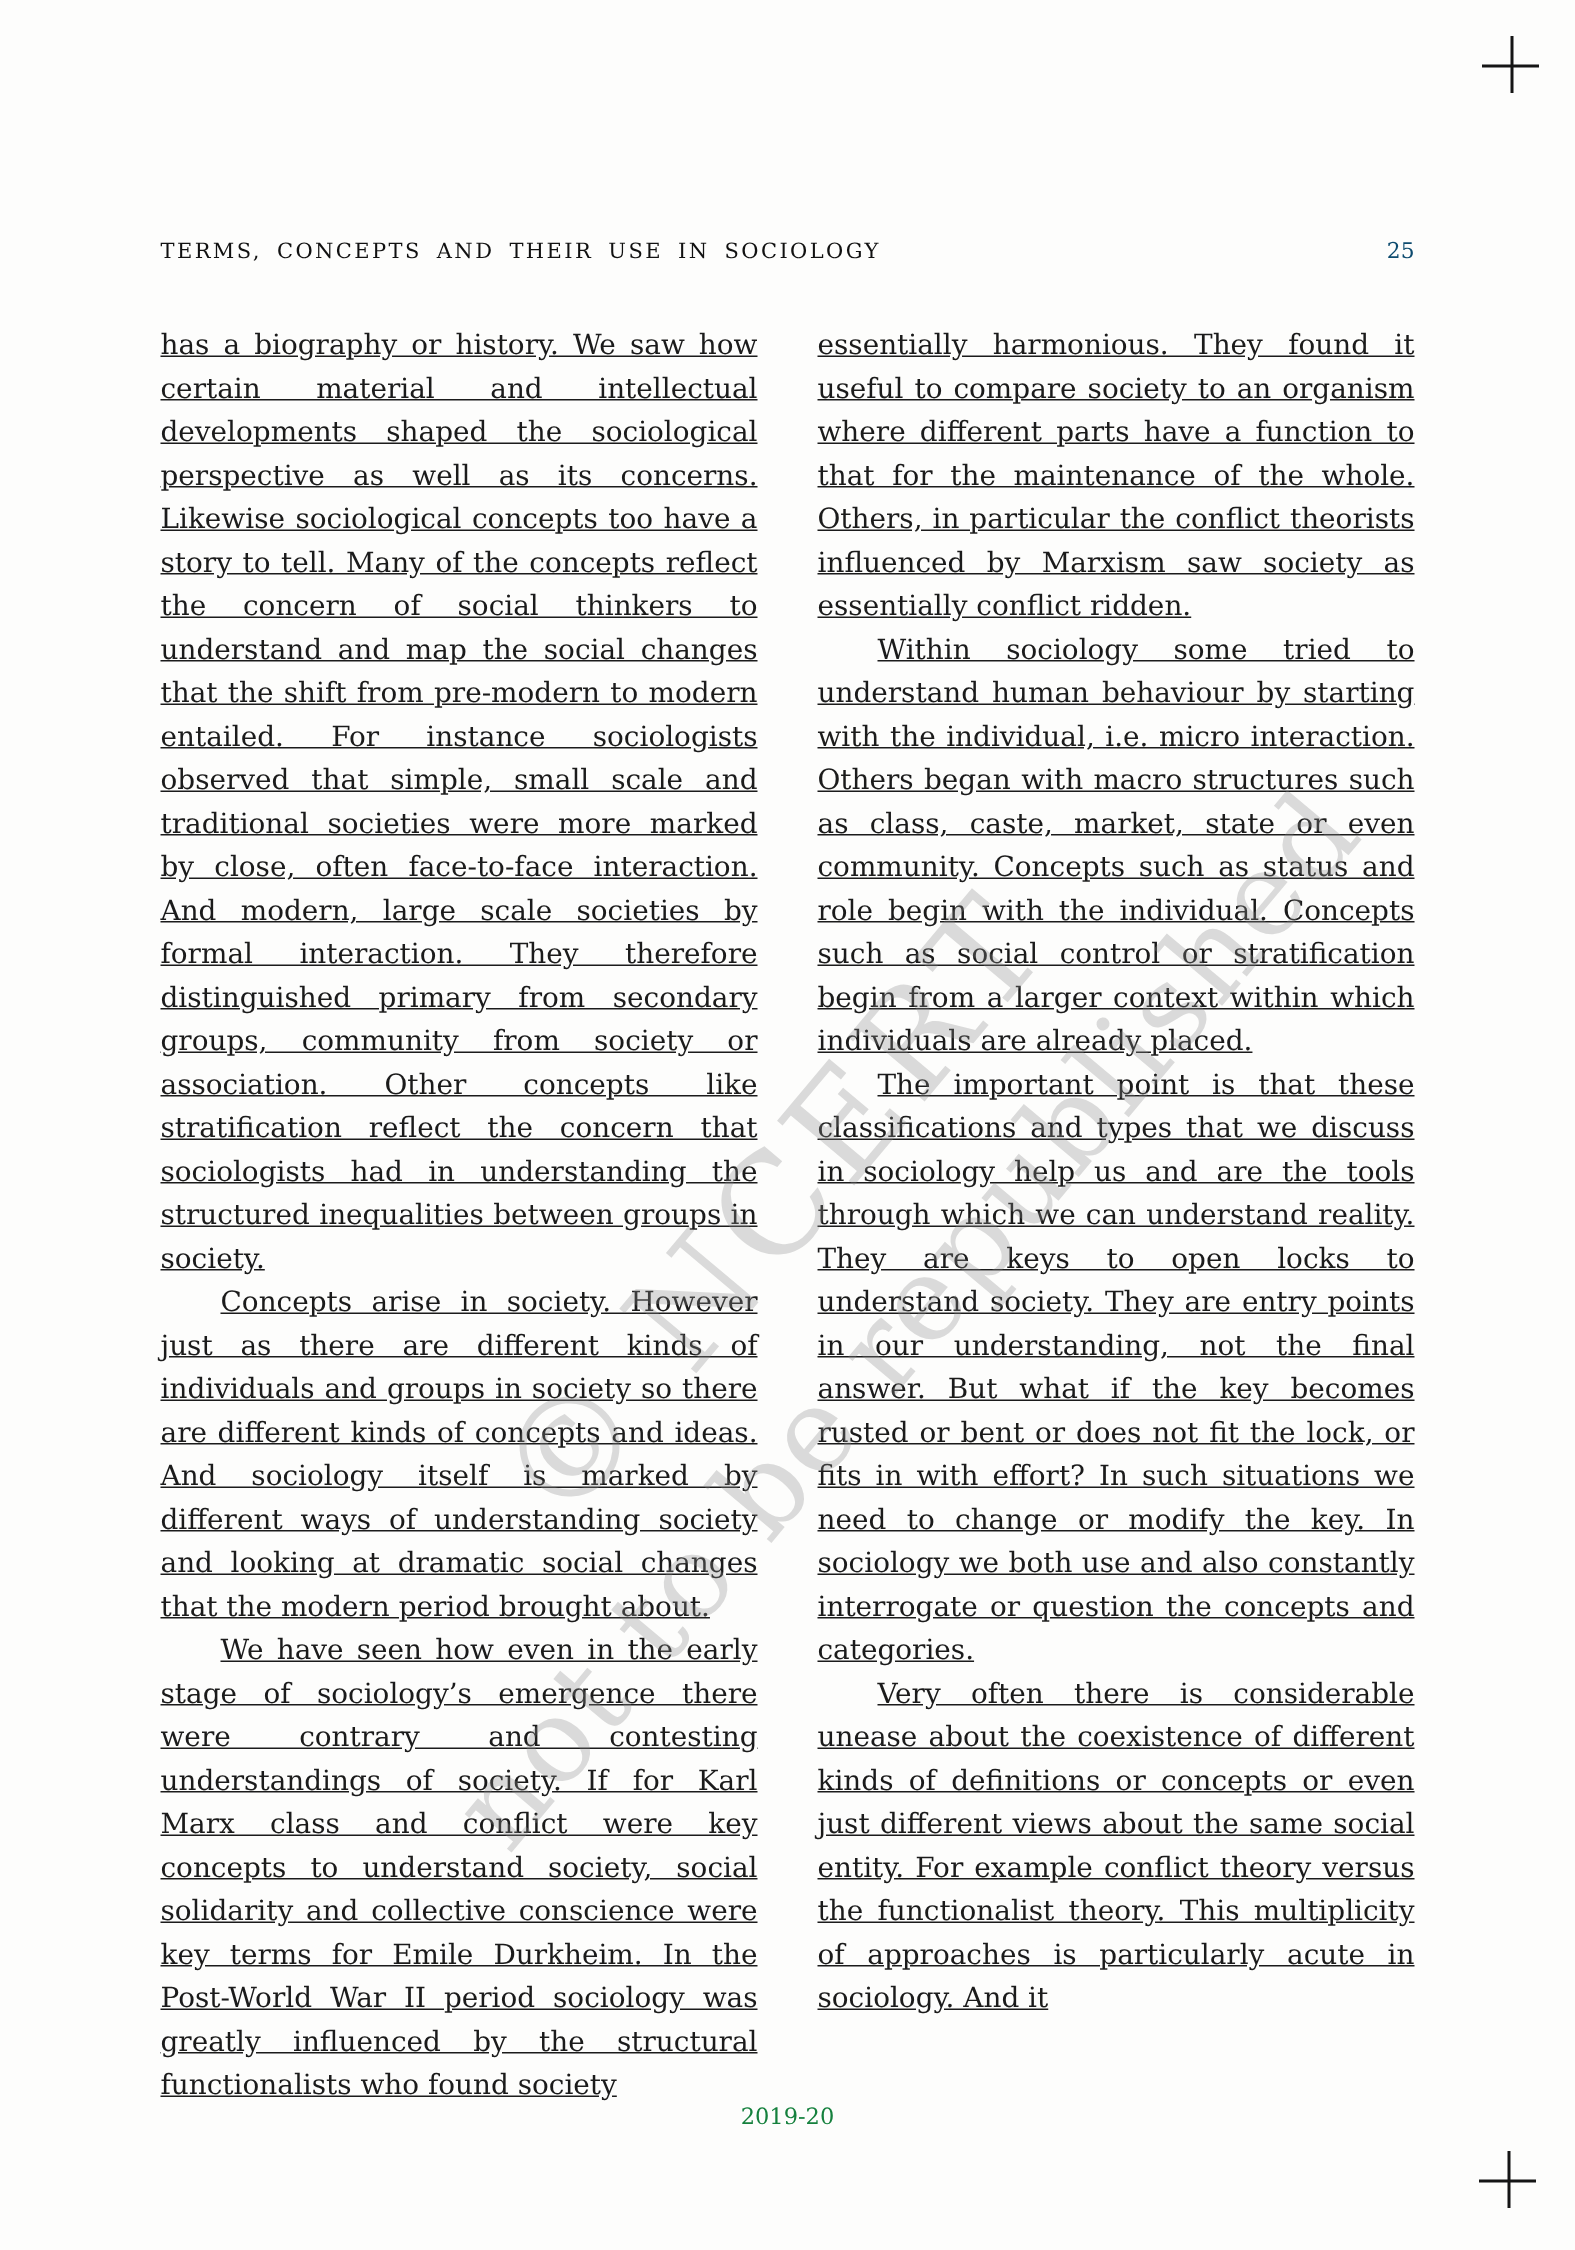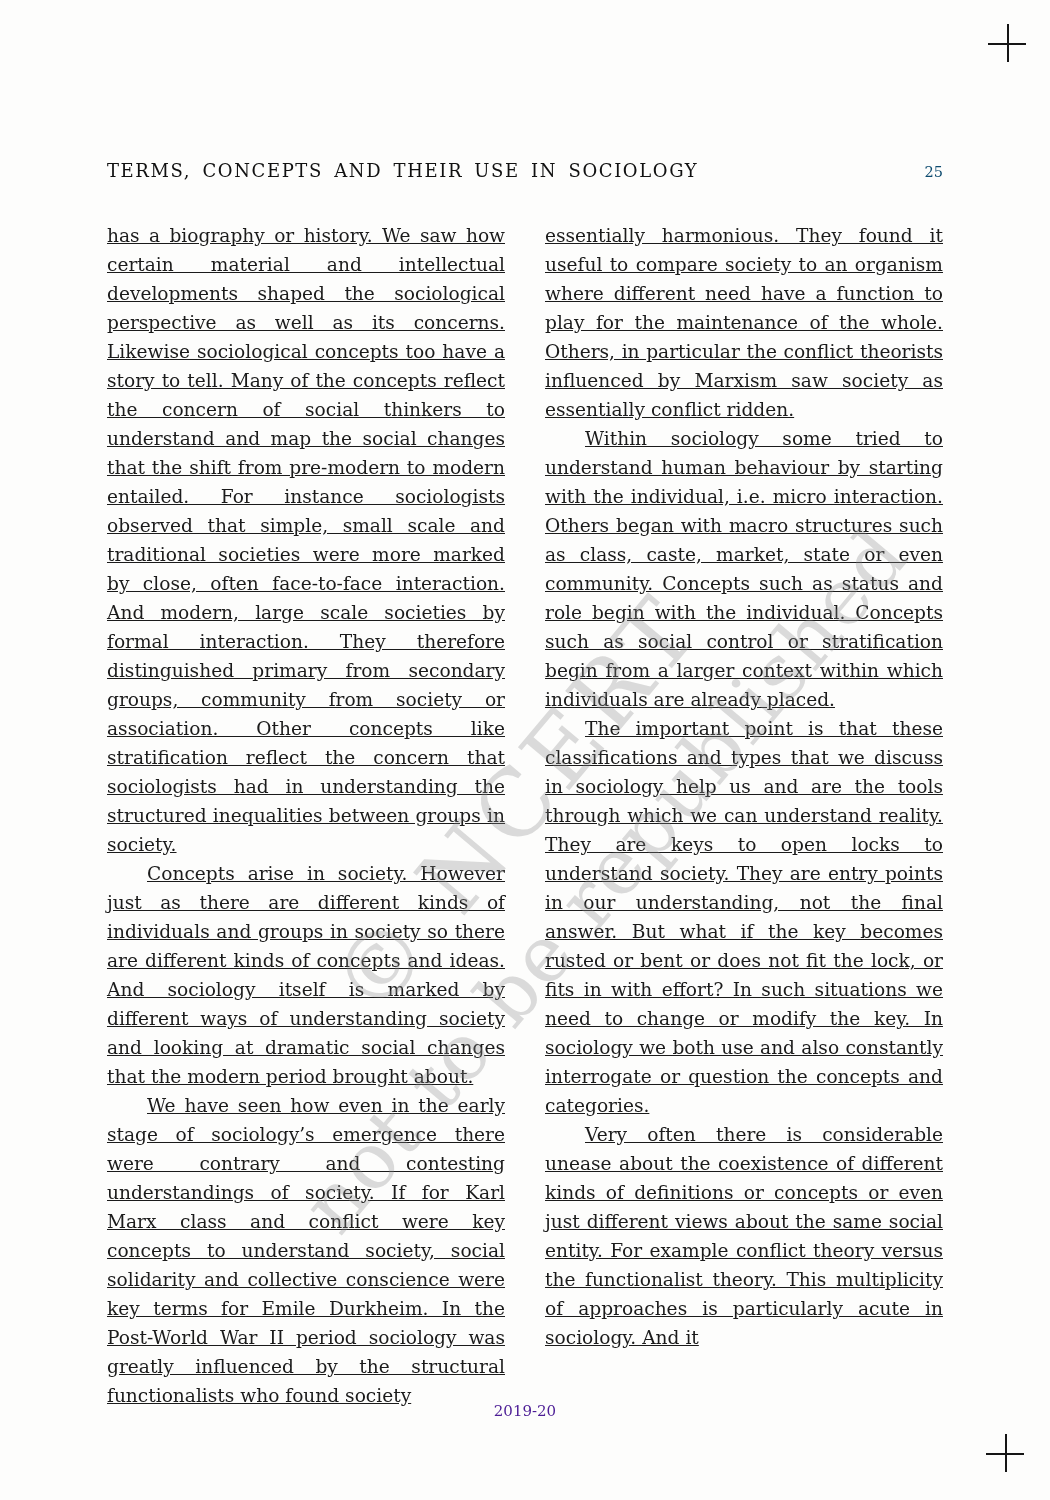--- a/index.html
+++ b/index.html
@@ -43,21 +43,21 @@
   .crop-tr { right: 24px; top: 24px; }
   .crop-br { right: 26px; bottom: 28px; }
   
   .running-header {
     display: flex;
     justify-content: space-between;
     align-items: baseline;
     margin-bottom: 40px;
   }
   .running-head-title {
-    font-size: 18px;
+    font-size: 14px;
     letter-spacing: 1.6px;
     word-spacing: 4px;
     color: #111;
   }
   .page-number {
     font-size: 14.5px;
     color: #0c4a6e;
   }
   
   .watermark {
@@ -98,21 +98,21 @@
   .col p { text-align: justify; text-decoration: underline; }
   .col p.indent { text-indent: 40px; }
   
   .page-footer {
     position: absolute;
     left: 0;
     right: 0;
     top: 1402px;
     text-align: center;
     font-size: 15px;
-    color: #4c1d95;
+    color: #15803d;
   }
 </style>
 </head>
 <body>
 
 <div class="page">
 
   <div class="crop-mark crop-tr"></div>
   <div class="crop-mark crop-br"></div>
 
@@ -126,21 +126,21 @@
     <span class="wm-line2">not to be republished</span>
   </div>
 
   <div class="columns">
     <div class="col">
       <p>has a biography or history. We saw how certain material and intellectual developments shaped the sociological perspective as well as its concerns. Likewise sociological concepts too have a story to tell. Many of the concepts reflect the concern of social thinkers to understand and map the social changes that the shift from pre-modern to modern entailed. For instance sociologists observed that simple, small scale and traditional societies were more marked by close, often face-to-face interaction. And modern, large scale societies by formal interaction. They therefore distinguished primary from secondary groups, community from society or association. Other concepts like stratification reflect the concern that sociologists had in understanding the structured inequalities between groups in society.</p>
       <p class="indent">Concepts arise in society. However just as there are different kinds of individuals and groups in society so there are different kinds of concepts and ideas. And sociology itself is marked by different ways of understanding society and looking at dramatic social changes that the modern period brought about.</p>
       <p class="indent">We have seen how even in the early stage of sociology’s emergence there were contrary and contesting understandings of society. If for Karl Marx class and conflict were key concepts to understand society, social solidarity and collective conscience were key terms for Emile Durkheim. In the Post-World War II period sociology was greatly influenced by the structural functionalists who found society</p>
     </div>
     <div class="col">
-      <p>essentially harmonious. They found it useful to compare society to an organism where different need have a function to play for the maintenance of the whole. Others, in particular the conflict theorists influenced by Marxism saw society as essentially conflict ridden.</p>
+      <p>essentially harmonious. They found it useful to compare society to an organism where different parts have a function to that for the maintenance of the whole. Others, in particular the conflict theorists influenced by Marxism saw society as essentially conflict ridden.</p>
       <p class="indent">Within sociology some tried to understand human behaviour by starting with the individual, i.e. micro interaction. Others began with macro structures such as class, caste, market, state or even community. Concepts such as status and role begin with the individual.  Concepts such as social control or stratification begin from a larger context within which individuals are already placed.</p>
       <p class="indent">The important point is that these classifications and types that we discuss in sociology help us and are the tools through which we can understand reality. They are keys to open locks to understand society. They are entry points in our understanding, not the final answer. But what if the key becomes rusted or bent or does not fit the lock, or fits in with effort? In such situations we need to change or modify the key. In sociology we both use and also constantly interrogate or question the concepts and categories.</p>
       <p class="indent">Very often there is considerable unease about the coexistence of different kinds of definitions or concepts or even just different views about the same social entity. For example conflict theory versus the functionalist theory. This multiplicity of approaches is particularly acute in sociology. And it</p>
     </div>
   </div>
 
   <div class="page-footer">
     <span>2019-20</span>
   </div>
 

